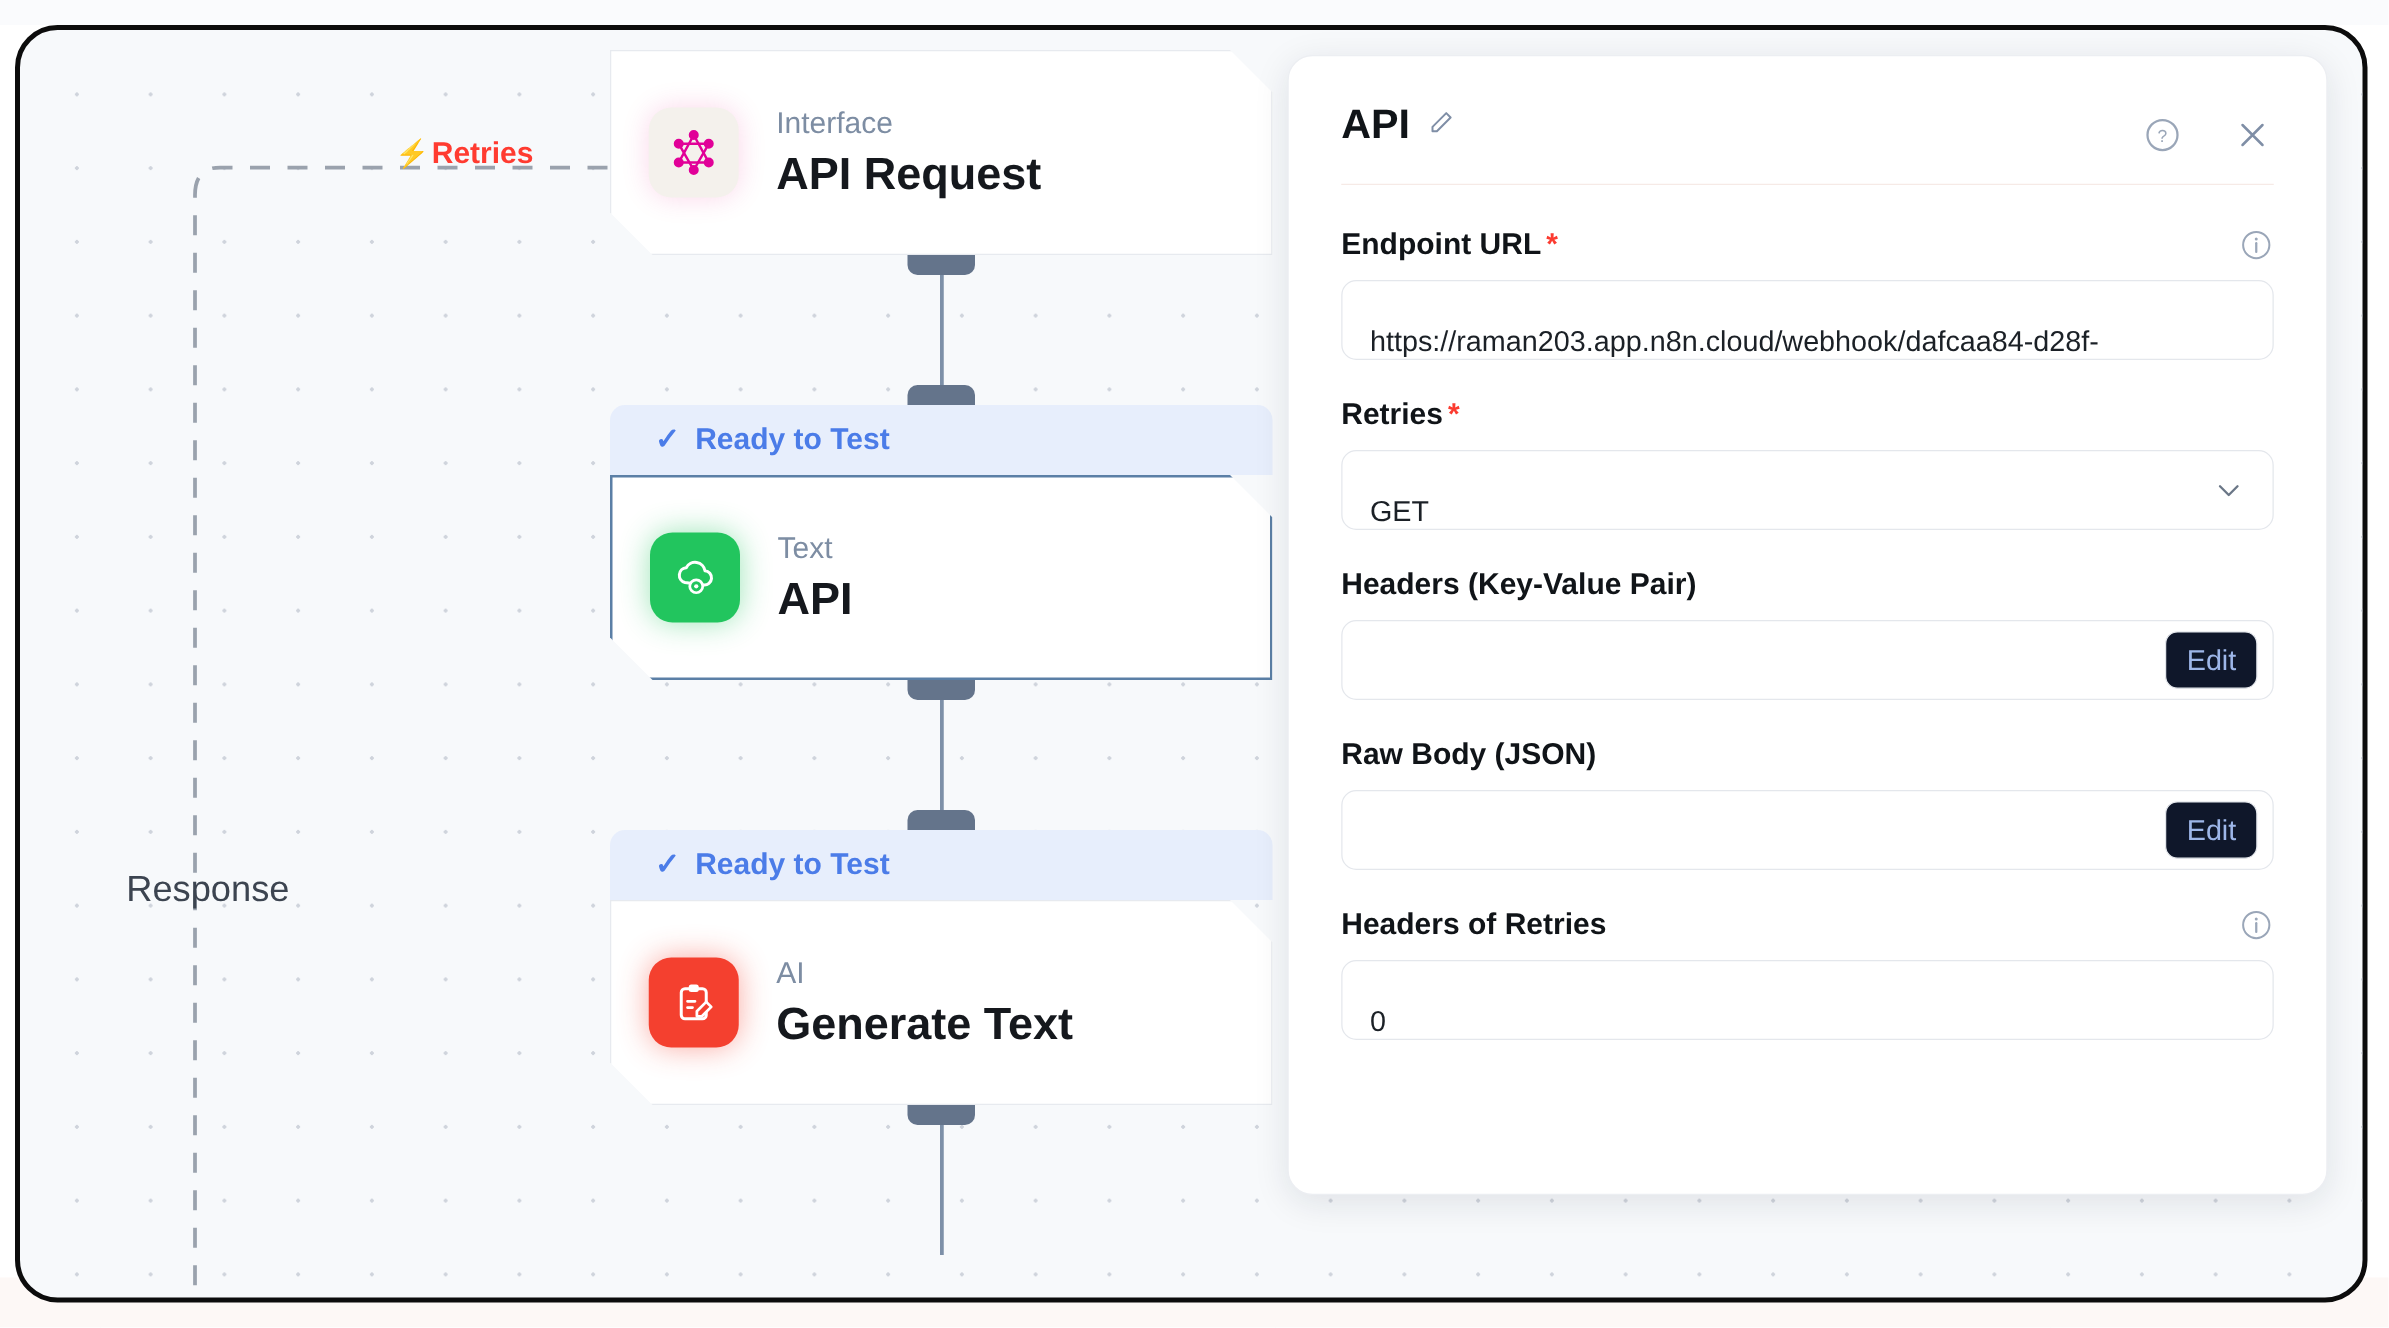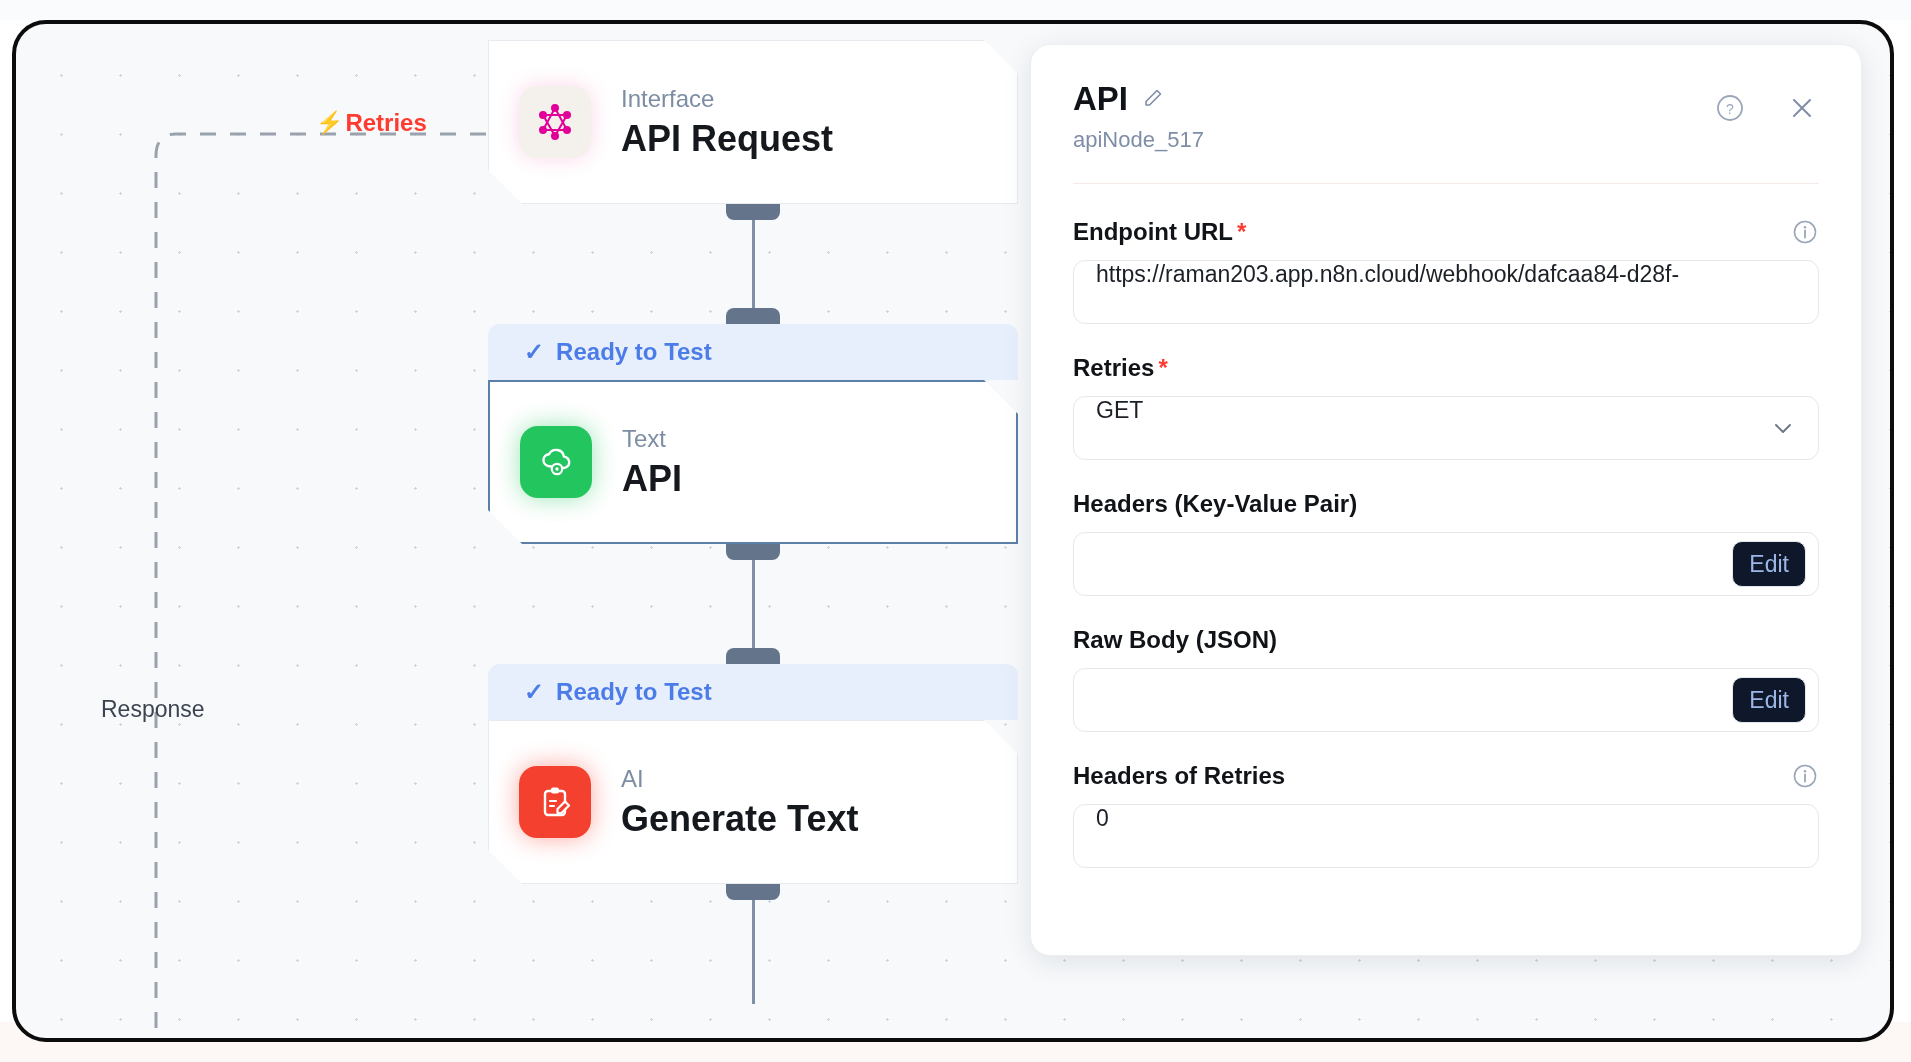--- a/index.html
+++ b/index.html
@@ -83,21 +83,21 @@
     position: absolute;
     left: 0; top: 0;
     width: 100%; height: 100%;
     pointer-events: none;
   }
 
   .response-label {
     position: absolute;
     left: 85px;
     top: 672px;
-    font-size: 23px;
+    font-size: 29px;
     color: #3c4450;
     background: transparent;
     white-space: nowrap;
   }
 
   
   .node-col {
     position: absolute;
     left: 472px;
     top: 16px;
@@ -264,21 +264,21 @@
   .req { color: #fb3b30; font-weight: 700; margin-left: 4px; }
 
   .control {
     position: relative;
     width: 100%;
     height: 64px;
     border: 1px solid #e4e7ec;
     border-radius: 12px;
     background: #fff;
     display: flex;
-    align-items: flex-start;
+    align-items: flex-end;
     padding: 0 22px;
     font-size: 23px;
     color: #1b2026;
     overflow: hidden;
     white-space: nowrap;
   }
   .control.select { padding-right: 58px; }
   .control .chev {
     position: absolute;
     right: 22px;
@@ -427,21 +427,20 @@
 
     <div class="panel-header">
       <div class="panel-title-row">
         <span class="panel-title">API</span>
         <span class="edit-pencil">
           <svg width="24" height="24" viewBox="0 0 24 24">
             <path d="M17 3.5 l3.5 3.5 l-11 11 h-3.5 v-3.5 Z" fill="none" stroke="#7f8ea6" stroke-width="1.6" stroke-linejoin="round"></path>
           </svg>
         </span>
       </div>
-      <div class="panel-subtitle">apiNode_517</div>
 
       <div class="panel-actions">
         <span class="icon-btn">
           <svg width="32" height="32" viewBox="0 0 32 32">
             <circle cx="16" cy="16" r="12" fill="none" stroke="#9aa6b8" stroke-width="1.8"></circle>
             <text x="16" y="21.5" text-anchor="middle" font-size="14" font-family="Liberation Sans, sans-serif" fill="#9aa6b8">?</text>
           </svg>
         </span>
         <span class="icon-btn">
           <svg width="32" height="32" viewBox="0 0 32 32">

